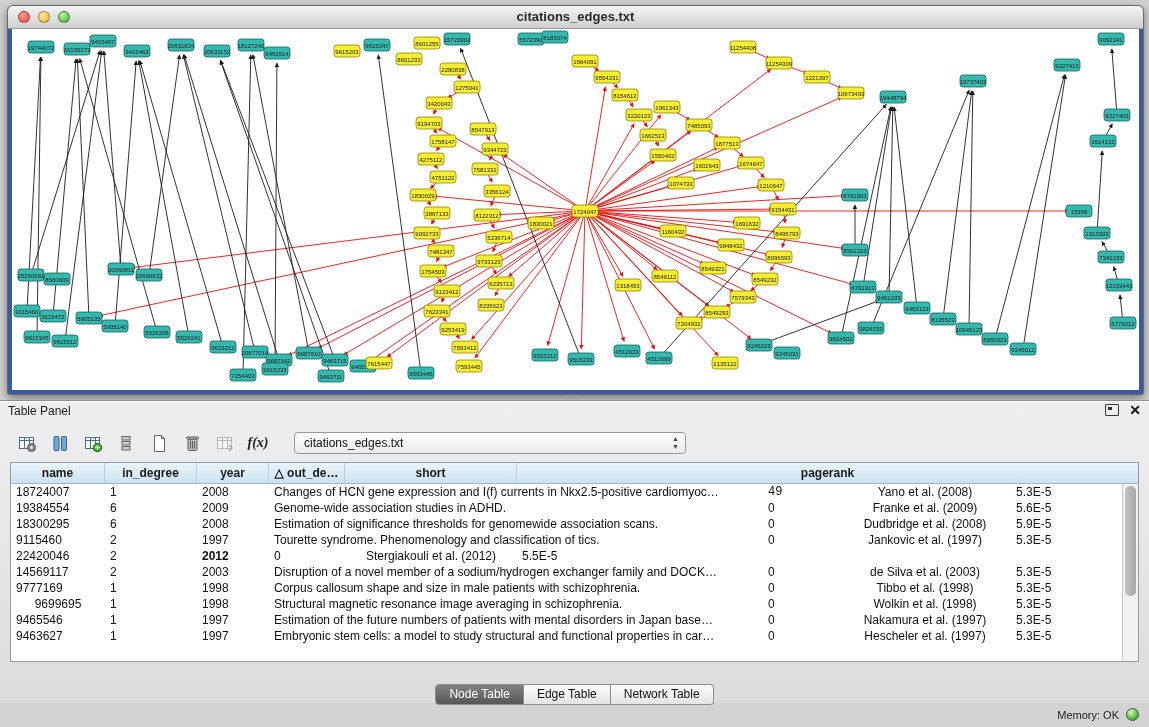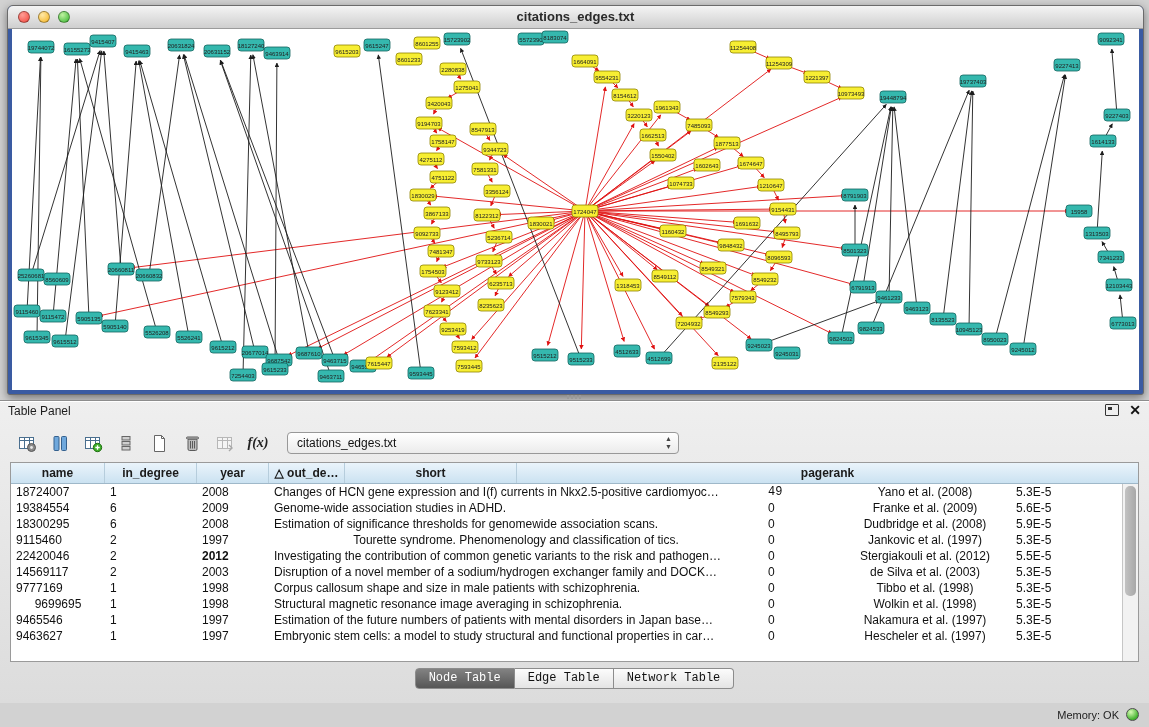--- a/index.html
+++ b/index.html
@@ -43,21 +43,21 @@
     background:linear-gradient(#efefef,#dcdcdc);
     border-top:1px solid #8d8d8d;box-shadow:inset 0 1px 0 #ffffff;
   }
   .panel-header{height:20px;position:relative;padding:3px 8px 0;font-size:12px;color:#1d1d1d;}
   .ph-icons{position:absolute;right:8px;top:3px;display:flex;gap:10px;align-items:center;}
   .ph-icons .float{width:12px;height:10px;border:1.5px solid #333;border-radius:1px;position:relative;}
   .ph-icons .float:after{content:"";position:absolute;left:2px;top:2px;width:4px;height:3px;background:#333;}
   .ph-icons .close{font-size:14px;font-weight:700;color:#111;line-height:12px;cursor:default;}
   .panel-body{position:absolute;left:10px;right:10px;top:26px;bottom:4px;}
   
-  .toolbar{height:32px;display:flex;align-items:center;padding-left:4px;}
+  .toolbar{height:32px;display:flex;align-items:center;gap:7px;padding-left:4px;}
   .tb-btn{width:26px;height:24px;display:flex;align-items:center;justify-content:center;border-radius:4px;}
   .fx{font-family:"Liberation Serif",serif;font-style:italic;font-size:14px;font-weight:700;color:#222;}
   .netselect{
     margin-left:16px;width:392px;height:22px;position:relative;box-sizing:border-box;
     background:linear-gradient(#ffffff,#ebebeb);border:1px solid #989898;border-radius:4px;
     font-size:12px;line-height:20px;padding:0 24px 0 9px;color:#111;
   }
   .netselect .stepper{
     position:absolute;right:6px;top:2px;font-size:7px;line-height:8px;color:#444;text-align:center;
   }
@@ -74,21 +74,21 @@
   .td{
     box-sizing:border-box;padding:0 5px;font-size:12px;line-height:16px;color:#101010;
     white-space:nowrap;overflow:hidden;
   }
   .vscroll{
     position:absolute;right:0;top:21px;bottom:0;width:15px;
     background:#f2f2f2;border-left:1px solid #c6c6c6;
   }
   .vthumb{position:absolute;left:2px;right:2px;top:2px;height:62%;border-radius:5px;background:linear-gradient(90deg,#c2c2c2,#a8a8a8);}
   
-  .tabs-row{margin-top:6px;display:flex;justify-content:center;font-family:Liberation Mono, monospace;}
+  .tabs-row{margin-top:22px;display:flex;justify-content:center;}
   .tab{
     height:19px;line-height:19px;padding:0 13px;font-size:12px;color:#111;
     background:linear-gradient(#fcfcfc,#e4e4e4);border:1px solid #8c8c8c;border-left:none;
   }
   .tab:first-child{border-left:1px solid #8c8c8c;border-radius:4px 0 0 4px;}
   .tab:last-child{border-radius:0 4px 4px 0;}
   .tab.active{background:linear-gradient(#828282,#565656);color:#fff;}
   
   .statusbar{position:absolute;left:0;bottom:0;width:1149px;height:25px;}
   .mem-label{position:absolute;right:30px;top:7px;font-size:11px;color:#222;}
@@ -863,30 +863,29 @@
             <div class="td" style="width: 72px; text-align: left;">2008</div>
             <div class="td" style="width: 494px; text-align: left;">Estimation of significance thresholds for genomewide association scans.</div>
             <div class="td" style="width: 76px; text-align: left;">0</div>
             <div class="td" style="width: 172px; text-align: center;">Dudbridge et al. (2008)</div>
             <div class="td" style="width: 86px; flex: 1 1 0%; text-align: left;">5.9E-5</div>
           </div>
           <div class="tr">
             <div class="td" style="width: 94px; text-align: left;">9115460</div>
             <div class="td" style="width: 92px; text-align: left;">2</div>
             <div class="td" style="width: 72px; text-align: left;">1997</div>
-            <div class="td" style="width: 494px; text-align: center;">Tourette syndrome. Phenomenology and classification of tics.</div>
+            <div class="td" style="width: 494px; text-align: left;">Tourette syndrome. Phenomenology and classification of tics.</div>
             <div class="td" style="width: 76px; text-align: left;">0</div>
             <div class="td" style="width: 172px; text-align: center;">Jankovic et al. (1997)</div>
             <div class="td" style="width: 86px; flex: 1 1 0%; text-align: left;">5.3E-5</div>
           </div>
           <div class="tr">
             <div class="td" style="width: 94px; text-align: left;">22420046</div>
             <div class="td" style="width: 92px; text-align: left;">2</div>
             <div class="td" style="width: 72px; text-align: left; font-weight: bold;">2012</div>
-            <div class="td" style="width: 494px; text-align: left;">Investigating the contribution of common genetic variants to the risk and pathogen…</div>
             <div class="td" style="width: 76px; text-align: left;">0</div>
             <div class="td" style="width: 172px; text-align: center;">Stergiakouli et al. (2012)</div>
             <div class="td" style="width: 86px; flex: 1 1 0%; text-align: left;">5.5E-5</div>
           </div>
           <div class="tr">
             <div class="td" style="width: 94px; text-align: left;">14569117</div>
             <div class="td" style="width: 92px; text-align: left;">2</div>
             <div class="td" style="width: 72px; text-align: left;">2003</div>
             <div class="td" style="width: 494px; text-align: left;">Disruption of a novel member of a sodium/hydrogen exchanger family and DOCK…</div>
             <div class="td" style="width: 76px; text-align: left;">0</div>

